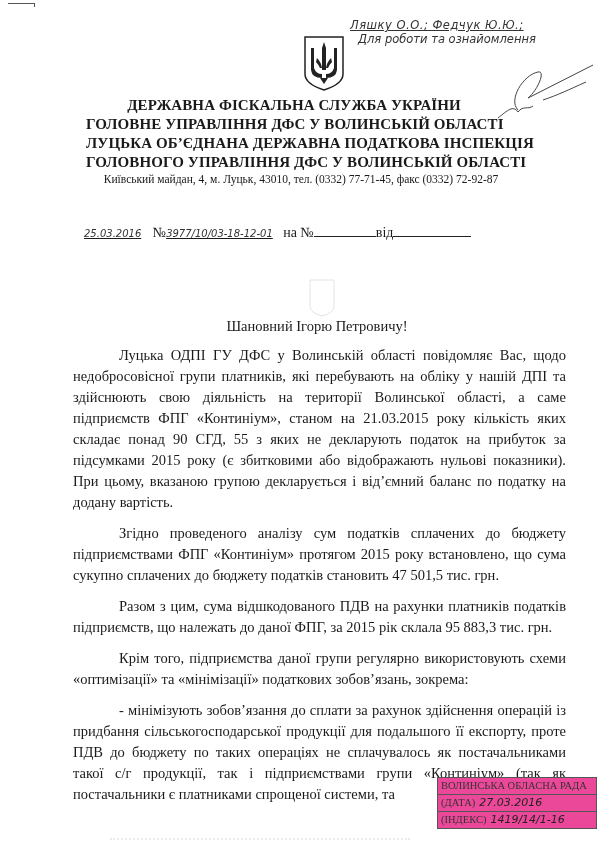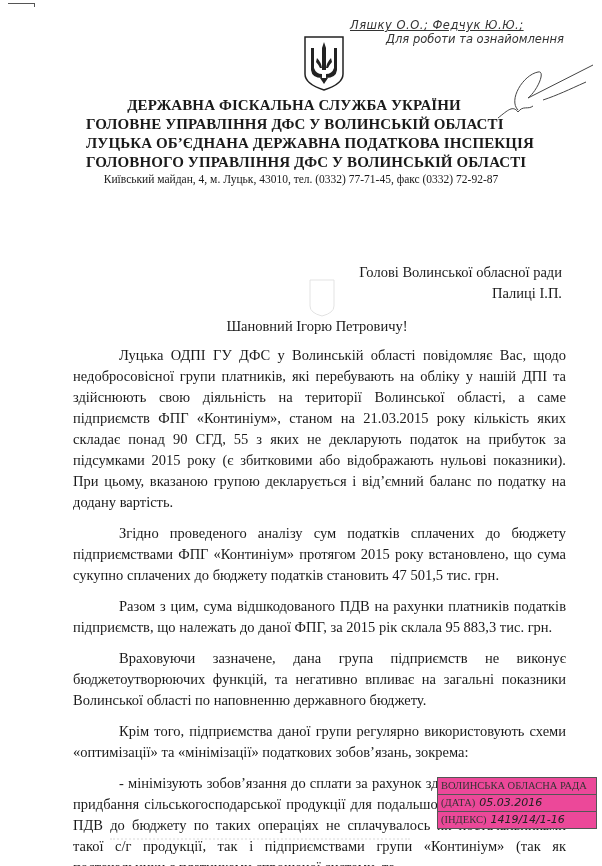--- a/index.html
+++ b/index.html
@@ -10,21 +10,21 @@
     color: #1a1a1a;
   }
   .page { position: absolute; inset: 0; }
   .corner-mark { position: absolute; left: 8px; top: 3px; width: 26px; height: 3px; border-top: 1px solid #555; border-right: 1px solid #555; }
   .resolution {
     position: absolute; left: 350px; top: 18px; width: 250px;
     font-family: "DejaVu Sans", sans-serif; font-style: italic;
     font-size: 11.5px; color: #333; line-height: 14px;
   }
   .resolution .addr { text-decoration: underline; letter-spacing: 0.5px; }
-  .resolution .l2 { margin-left: 36px; }
+  .resolution .l2 { margin-left: 8px; }
   .resolution .l3 { margin-left: 12px; }
   .resolution .l4 { margin-left: 40px; }
   .signature { position: absolute; left: 498px; top: 60px; width: 100px; height: 60px; }
   .emblem { position: absolute; left: 302px; top: 34px; width: 44px; height: 58px; }
   .header-block { position: absolute; left: 0; top: 96px; width: 502px; text-align: center; }
   .header-line { font-weight: bold; font-size: 15px; line-height: 19px; letter-spacing: 0.1px; white-space: nowrap; padding-left: 86px; }
   .address { font-size: 11.5px; line-height: 15px; padding-left: 100px; white-space: nowrap; }
   .ref-line { position: absolute; left: 68px; top: 224px; font-size: 14px; white-space: nowrap; }
   .ref-line .hw { font-family: "DejaVu Sans", sans-serif; font-style: italic; font-size: 10px; color: #333; }
   .ref-line .u { text-decoration: underline; }
@@ -70,46 +70,47 @@
   </svg>
 
   <div class="header-block">
     <div class="header-line">ДЕРЖАВНА ФІСКАЛЬНА СЛУЖБА УКРАЇНИ</div>
     <div class="header-line">ГОЛОВНЕ УПРАВЛІННЯ ДФС У ВОЛИНСЬКІЙ ОБЛАСТІ</div>
     <div class="header-line">ЛУЦЬКА ОБ’ЄДНАНА ДЕРЖАВНА ПОДАТКОВА ІНСПЕКЦІЯ</div>
     <div class="header-line">ГОЛОВНОГО УПРАВЛІННЯ ДФС У ВОЛИНСЬКІЙ ОБЛАСТІ</div>
     <div class="address">Київський майдан, 4, м. Луцьк, 43010,  тел. (0332) 77-71-45, факс (0332) 72-92-87</div>
   </div>
 
+  <div class="ref-line">
+    <span class="blank" style="width:8px;border:none"></span><span class="u"><span class="hw" style="padding:0 8px">25.03.2016</span></span>
+    <span>№</span><span class="u"><span class="hw">3977/10/03-18-12-01</span></span>
+    &nbsp;
+    <span>на №</span><span class="blank" style="width:62px"></span><span>від</span><span class="blank" style="width:78px"></span>
+  </div>
 
-  <div class="recipient">
-    <div>Голові Волинської обласної ради</div>
-    <div>Палиці І.П.</div>
-  </div>
 
   <svg class="ghost-emblem" viewBox="0 0 28 40">
     <path d="M2 2 H26 V28 Q26 35 14 38 Q2 35 2 28 Z" fill="none" stroke="#444"></path>
   </svg>
 
   <div class="salutation">Шановний Ігорю Петровичу!</div>
 
   <div class="body-text">
     <p>Луцька ОДПІ ГУ ДФС у Волинській області повідомляє Вас, щодо недобросовісної групи платників, які перебувають на обліку у нашій ДПІ та здійснюють свою діяльність на території Волинської області, а саме підприємств ФПГ «Континіум», станом на 21.03.2015 року кількість яких складає понад 90 СГД, 55 з яких не декларують податок на прибуток за підсумками 2015 року (є збитковими або відображають нульові показники). При цьому, вказаною групою декларується і від’ємний баланс по податку на додану вартість.</p>
     <p>Згідно проведеного аналізу сум податків сплачених до бюджету підприємствами ФПГ «Континіум» протягом 2015 року встановлено, що сума сукупно сплачених до бюджету податків становить 47 501,5 тис. грн.</p>
     <p>Разом з цим, сума відшкодованого ПДВ на рахунки платників податків підприємств, що належать до даної ФПГ, за 2015 рік склала 95 883,3 тис. грн.</p>
-    <p>Враховуючи зазначене, дана група підприємств не виконує бюджетоутворюючих функцій, та негативно впливає на загальні показники Волинської області по наповненню державного бюджету.</p>
     <p>Крім того, підприємства даної групи регулярно використовують схеми «оптимізації» та «мінімізації» податкових зобов’язань,  зокрема:</p>
     <p>- мінімізують зобов’язання до сплати за рахунок здійснення операцій із придбання сільськогосподарської продукції для подальшого її експорту, проте ПДВ до бюджету по таких операціях не сплачувалось як постачальниками такої с/г продукції, так і підприємствами групи «Континіум» (так як постачальники є платниками спрощеної системи, та</p>
   </div>
 
   <div class="faint-bottom"></div>
 
   <div class="stamp">
     <div class="row">ВОЛИНСЬКА ОБЛАСНА РАДА</div>
     <div class="row">
-      <span>(ДАТА)</span><span class="hw">05.03.2016</span>
+      <span>(ДАТА)</span><span class="hw">27.03.2016</span>
     </div>
     <div class="row">
       <span>(ІНДЕКС)</span><span class="hw">1419/14/1-16</span>
     </div>
   </div>
 
 </div>
 
 </body></html>

